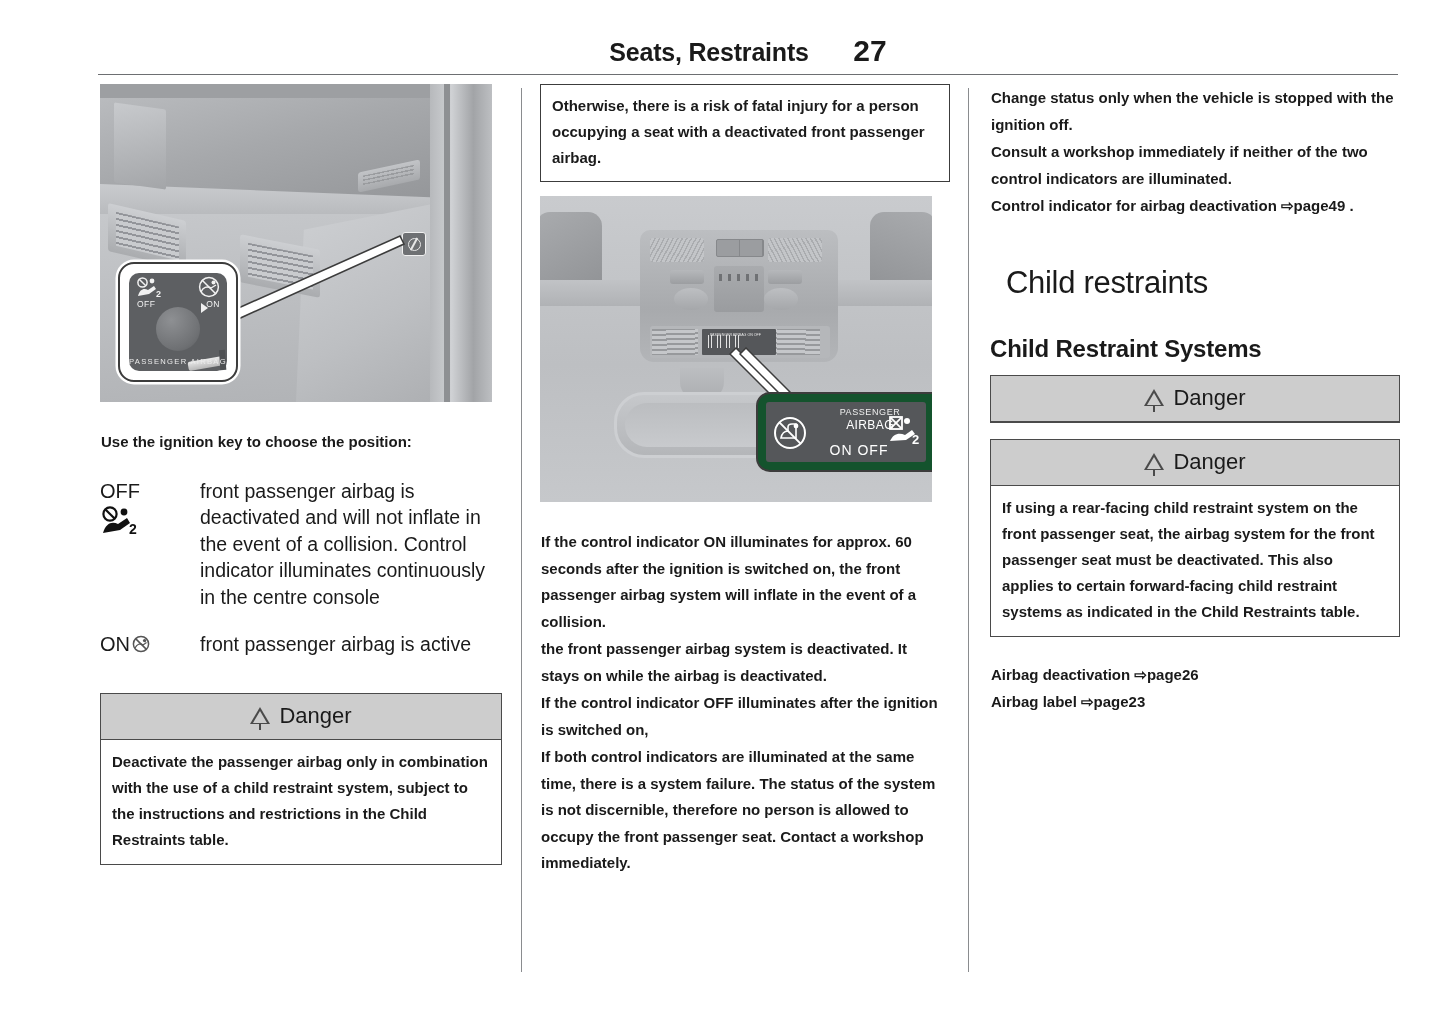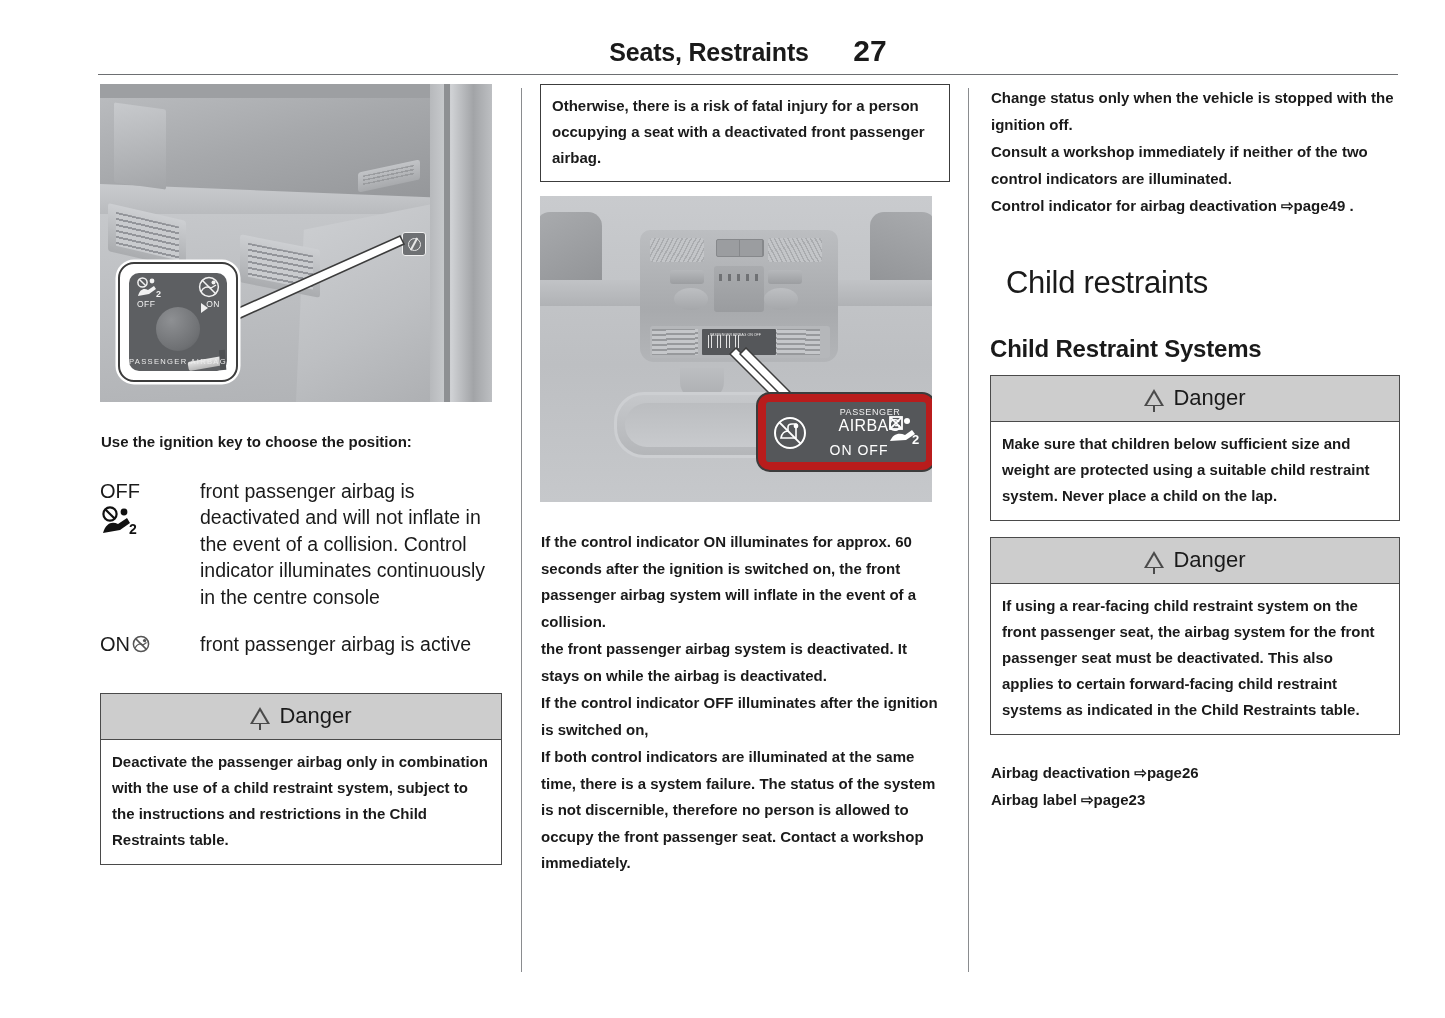--- a/index.html
+++ b/index.html
@@ -160,26 +160,26 @@
   .f2-plate .pico{position:absolute;top:6px;width:6px;height:13px;
       background:repeating-linear-gradient(90deg,#e4e4e4 0 1px,transparent 1px 3px);}
   .f2-plate .ptxt{position:absolute;right:15px;top:4px;font-size:3.6px;color:#e8e8e8;line-height:5px;text-align:center;}
   .f2-mirror{position:absolute;left:74px;top:196px;width:180px;height:60px;border-radius:30px/30px;
       background:linear-gradient(180deg,#c6c8cb,#b4b6b9);border:3px solid #cdcfd2;}
   .f2-mirror-in{position:absolute;left:8px;top:8px;right:8px;bottom:8px;border-radius:26px;
       background:linear-gradient(180deg,#bbbdc0,#c8cacd);}
   .f2-mirror-stem{position:absolute;left:140px;top:172px;width:44px;height:32px;
       background:linear-gradient(180deg,#bcbec1,#acaeb1);border-radius:0 0 18px 18px;}
   .f2-callout{position:absolute;left:216px;top:196px;width:176px;height:76px;border-radius:14px;
-      background:#b91c1c;border:2.2px solid #3c3c3c;}
+      background:#14532d;border:2.2px solid #3c3c3c;padding-left:12px;}
   .f2-callout-in{position:absolute;left:8px;top:8px;width:160px;height:60px;border-radius:3px;
       background:#55575a;}
   .f2-co-ps{position:absolute;left:50px;top:5px;width:108px;text-align:center;}
   .f2-co-ps .t1{font-size:9px;color:#f0f0f0;letter-spacing:.6px;}
-  .f2-co-ps .t2{font-size:16px;color:#fff;letter-spacing:.4px;line-height:17px;}
+  .f2-co-ps .t2{font-size:12px;color:#fff;letter-spacing:.4px;line-height:17px;}
   .f2-co-onoff{position:absolute;left:46px;bottom:4px;width:94px;text-align:center;
       font-size:14px;color:#fff;letter-spacing:1px;}
   .f2-co-noseat{position:absolute;left:6px;top:14px;}
   .f2-co-abag{position:absolute;right:4px;top:12px;}
   .f2-lead{position:absolute;left:0;top:0;width:392px;height:306px;}
 
   
   svg{display:block;}
 </style>
 </head>
@@ -395,23 +395,20 @@
   <h1 class="h-main">Child restraints</h1>
   <div style="height:18px"></div>
   <h2 class="h-sub">Child Restraint Systems</h2>
   <div style="height:12px"></div>
 
   <div class="dangerbox">
     <div class="danger-hd">
       <span class="warn-tri"></span>
       <span>Danger</span>
     </div>
-    <div class="danger-bd">
-      <p class="body">Make sure that children below sufficient size and weight are protected using a suitable child restraint system. Never place a child on the lap.</p>
-    </div>
   </div>
 
   <div style="height:16px"></div>
 
   <div class="dangerbox">
     <div class="danger-hd">
       <span class="warn-tri"></span>
       <span>Danger</span>
     </div>
     <div class="danger-bd">

